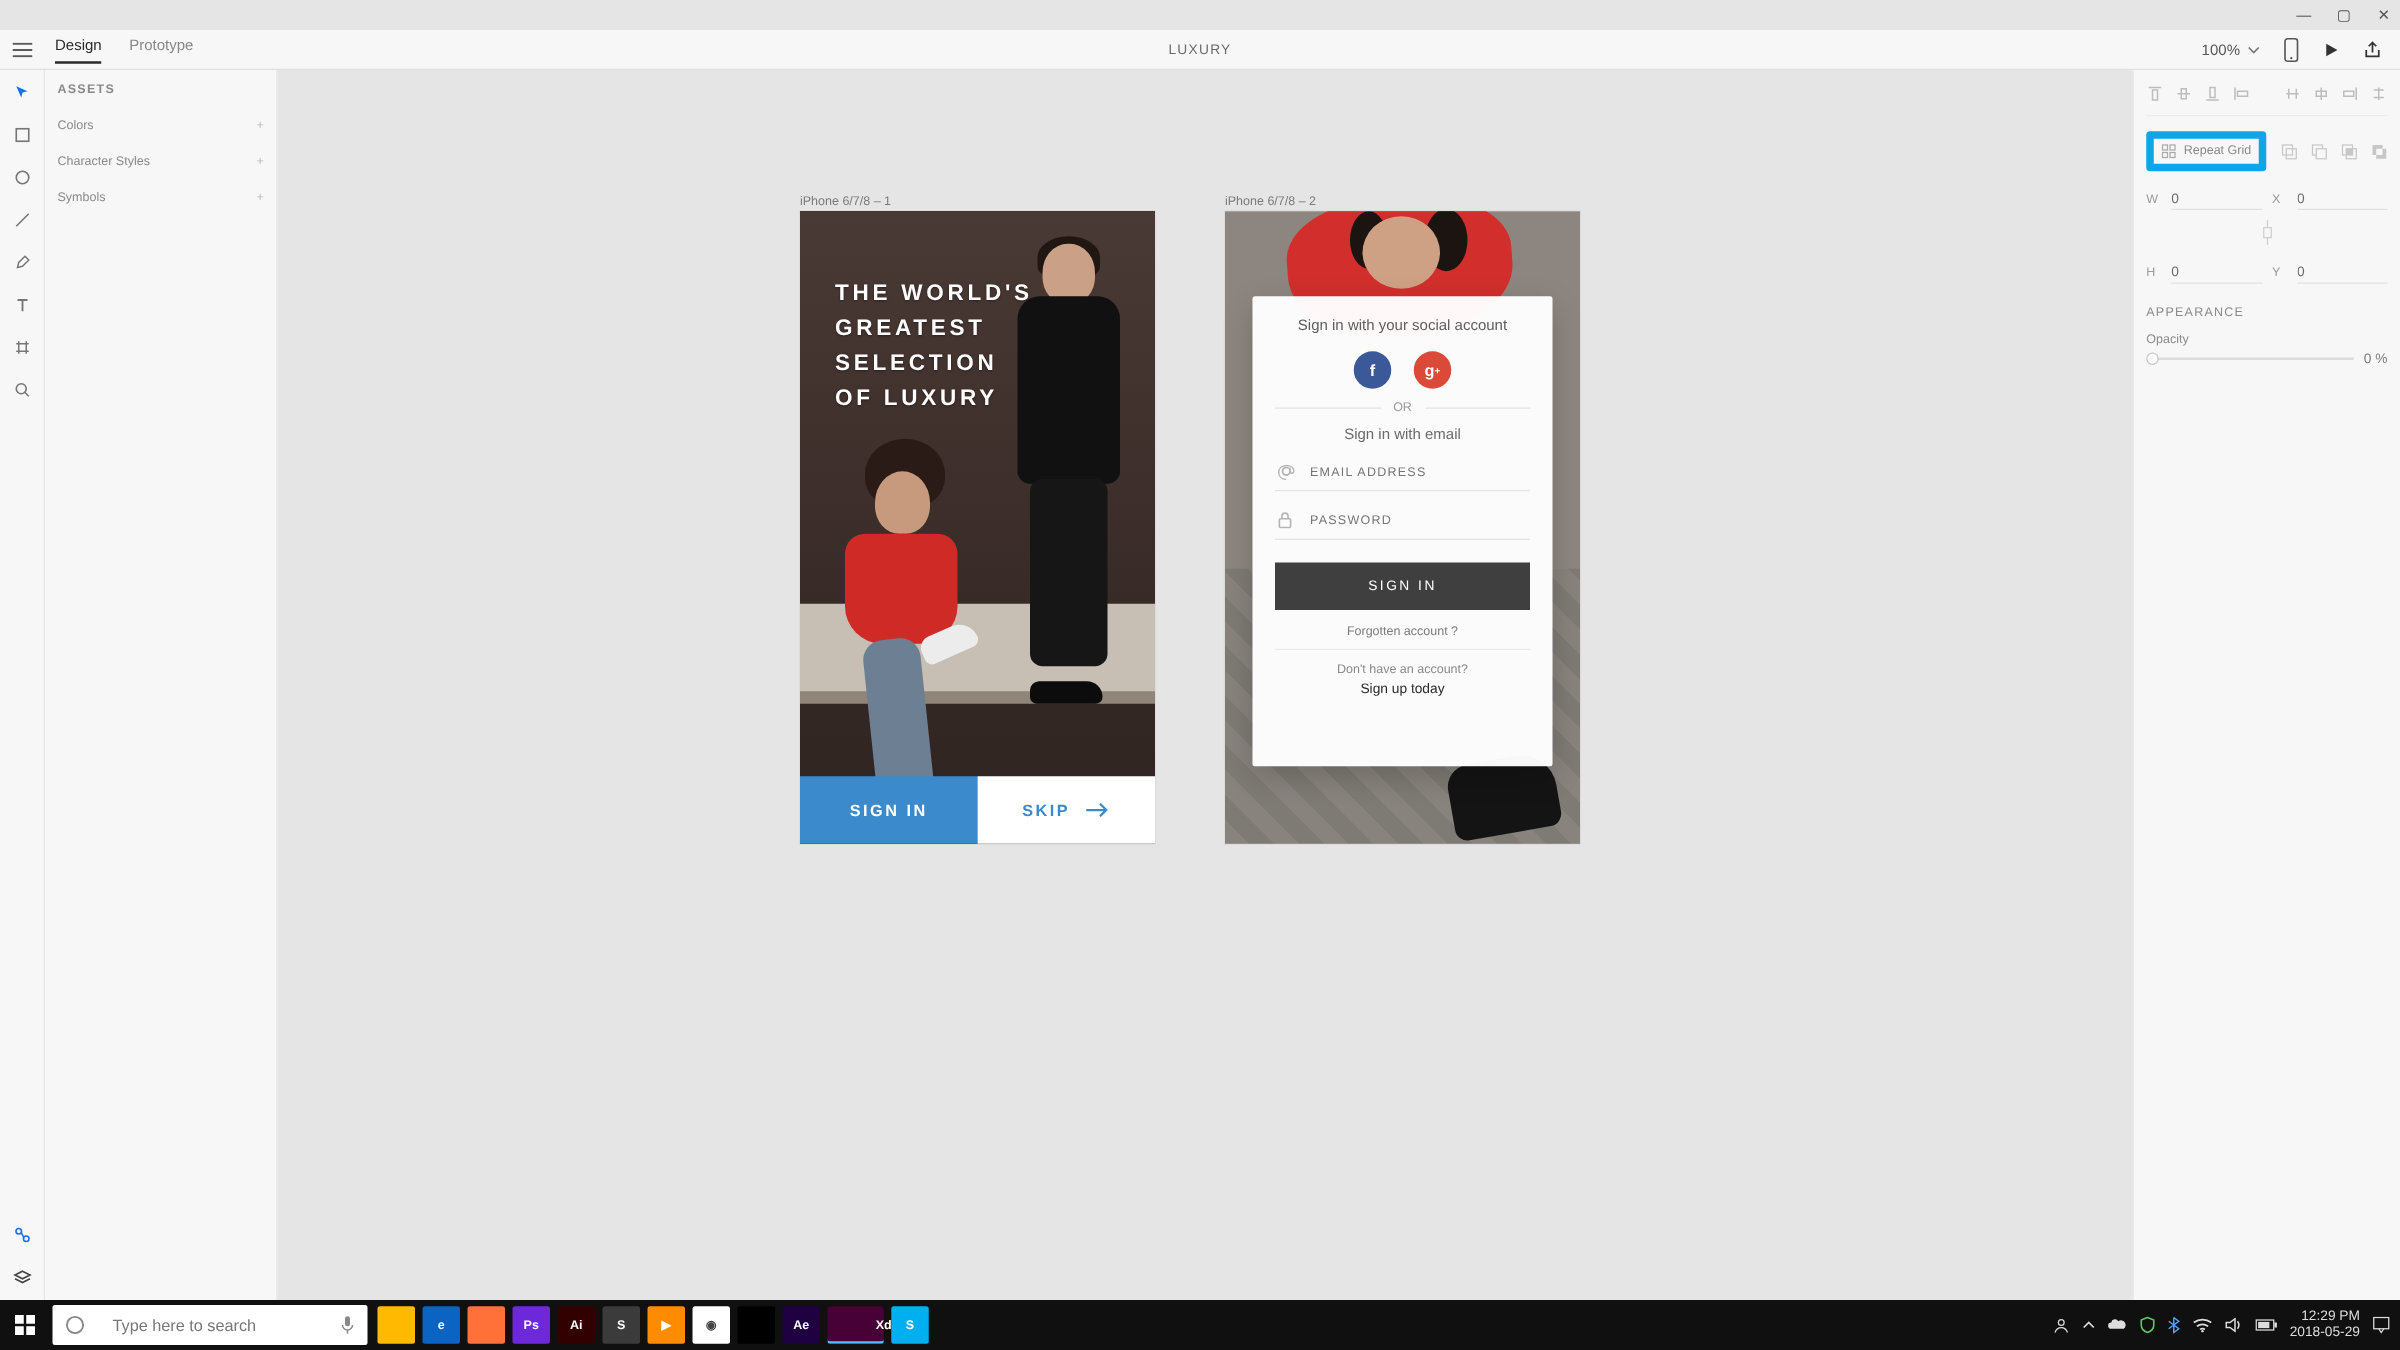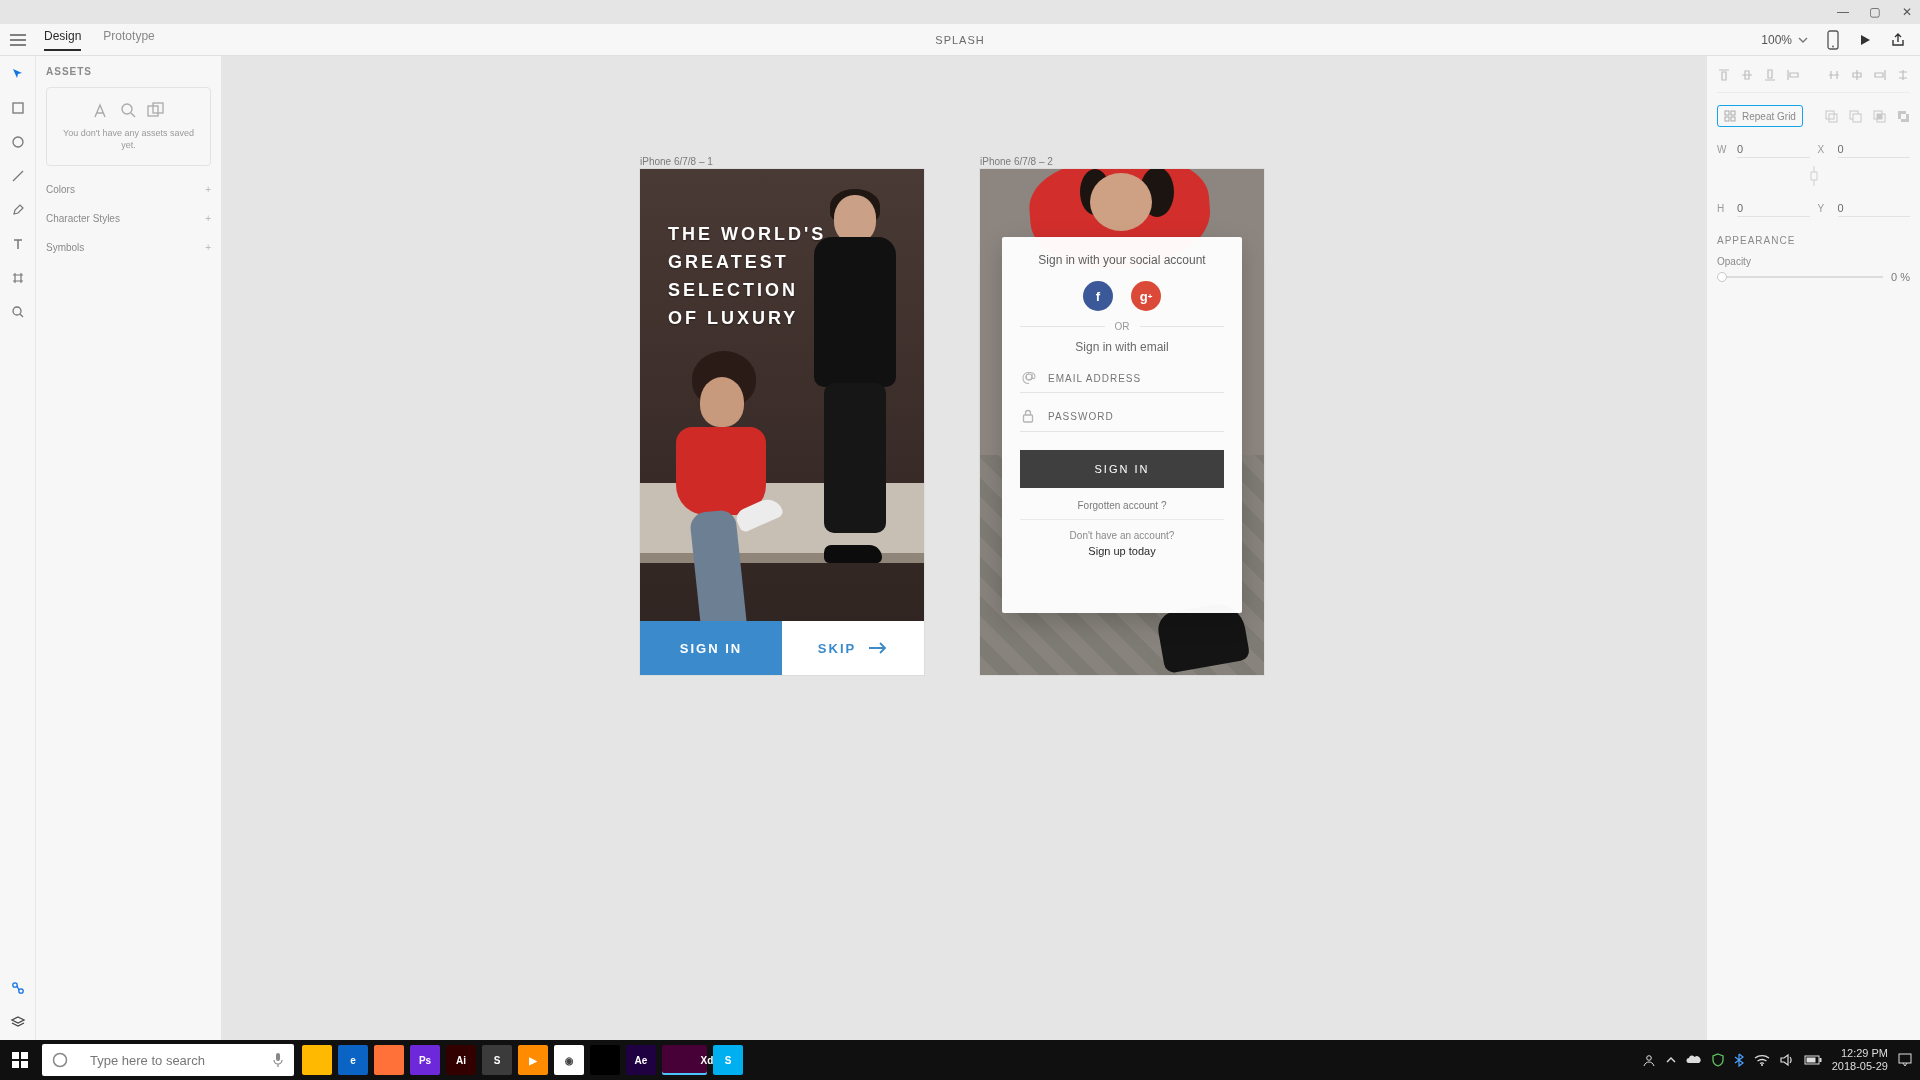--- a/index.html
+++ b/index.html
@@ -99,21 +99,21 @@
 .forgot { text-align:center; font-size:10px; color:#7a7a7a; margin:12px 0 8px; }
 .hr { height:1px; background:#eaeaea; }
 .noacct { text-align:center; font-size:10px; color:#8a8a8a; margin-top:10px; }
 .signup { text-align:center; font-size:11px; color:#2a2a2a; margin-top:4px; }
 
 
 .inspector { width:214px; background:#f7f7f7; border-left:1px solid #e6e6e6; padding:8px 10px; color:#8a8a8a; font-size:11px; }
 .align-row { display:flex; justify-content:space-between; padding:4px 0 10px; border-bottom:1px solid #ececec; }
 .align-row .ico { color:#bdbdbd; }
 .repeat { margin:12px 0; display:flex; align-items:center; justify-content:space-between; }
-.repeat-btn { border:1px solid #0ea5e9; border-radius:3px; padding:4px 6px; font-size:10px; color:#8a8a8a; display:flex; align-items:center; gap:6px; }
+.repeat-btn { border:6px solid #0ea5e9; border-radius:3px; padding:4px 6px; font-size:10px; color:#8a8a8a; display:flex; gap:6px; }
 .bools { display:flex; gap:10px; color:#c2c2c2; }
 .dims { display:grid; grid-template-columns: 12px 1fr 12px 1fr; row-gap:14px; column-gap:8px; align-items:center; margin:14px 0 6px; }
 .dims label { font-size:10px; color:#9a9a9a; }
 .dims input { width:100%; border:none; border-bottom:1px solid #e2e2e2; background:transparent; font-size:11px; color:#6a6a6a; padding:2px 0; }
 .lockbar { grid-column:1 / -1; display:flex; justify-content:center; margin-top:-6px; }
 .section-title { letter-spacing:1px; font-size:10px; color:#8a8a8a; margin-top:18px; }
 .opacity { margin-top:10px; }
 .opacity-row { display:flex; align-items:center; gap:8px; }
 .opacity-track { flex:1; height:2px; background:#dcdcdc; position:relative; }
 .opacity-thumb { position:absolute; left:0; top:-4px; width:10px; height:10px; border:1px solid #c7c7c7; border-radius:50%; background:#fff; }
@@ -143,21 +143,21 @@
 <div class="appbar">
   <div class="hamburger">
     <svg width="16" height="12">
         <path d="M0 1h16M0 6h16M0 11h16" stroke="#5a5a5a" stroke-width="1.5"></path>
       </svg>
   </div>
   <div class="tabs">
     <div class="tab active">Design</div>
     <div class="tab">Prototype</div>
   </div>
-  <div class="doc-title">SPLASH</div>
+  <div class="doc-title">LUXURY</div>
   <div class="appbar-right">
     <div class="zoom">
       <span>100%</span>
       <svg width="10" height="6">
           <path d="M1 1l4 4 4-4" fill="none" stroke="#777" stroke-width="1.4"></path>
         </svg>
     </div>
     <span class="ico">
       <svg width="14" height="20">
           <rect x="2" y="1" width="10" height="18" rx="2" fill="none" stroke="#555" stroke-width="1.3"></rect>
@@ -232,42 +232,20 @@
       <div class="tool">
           <svg width="16" height="14">
             <path d="M8 2l6 3-6 3-6-3zM2 8l6 3 6-3" fill="none" stroke="#444" stroke-width="1.3"></path>
           </svg>
         </div>
     </div>
   </div>
 
   <div class="assets">
     <h4>ASSETS</h4>
-    <div class="assets-box">
-      <div class="iconrow">
-        <span>
-            <svg width="20" height="18">
-              <path d="M3 15L8 3l5 12M5 11h6" stroke="#aaa" stroke-width="1.4" fill="none"></path>
-            </svg>
-          </span>
-        <span>
-            <svg width="18" height="18">
-              <circle cx="7" cy="7" r="5" fill="none" stroke="#aaa" stroke-width="1.4"></circle>
-              <path d="M11 11l4 4" stroke="#aaa" stroke-width="1.4"></path>
-            </svg>
-          </span>
-        <span>
-            <svg width="20" height="18">
-              <rect x="2" y="4" width="10" height="10" fill="none" stroke="#aaa" stroke-width="1.3"></rect>
-              <rect x="7" y="1" width="10" height="10" fill="none" stroke="#aaa" stroke-width="1.3"></rect>
-            </svg>
-          </span>
-      </div>
-      <p>You don't have any assets saved yet.</p>
-    </div>
     <div class="assets-sec">
         <span>Colors</span>
         <span class="plus">+</span>
       </div>
     <div class="assets-sec">
         <span>Character Styles</span>
         <span class="plus">+</span>
       </div>
     <div class="assets-sec">
         <span>Symbols</span>

